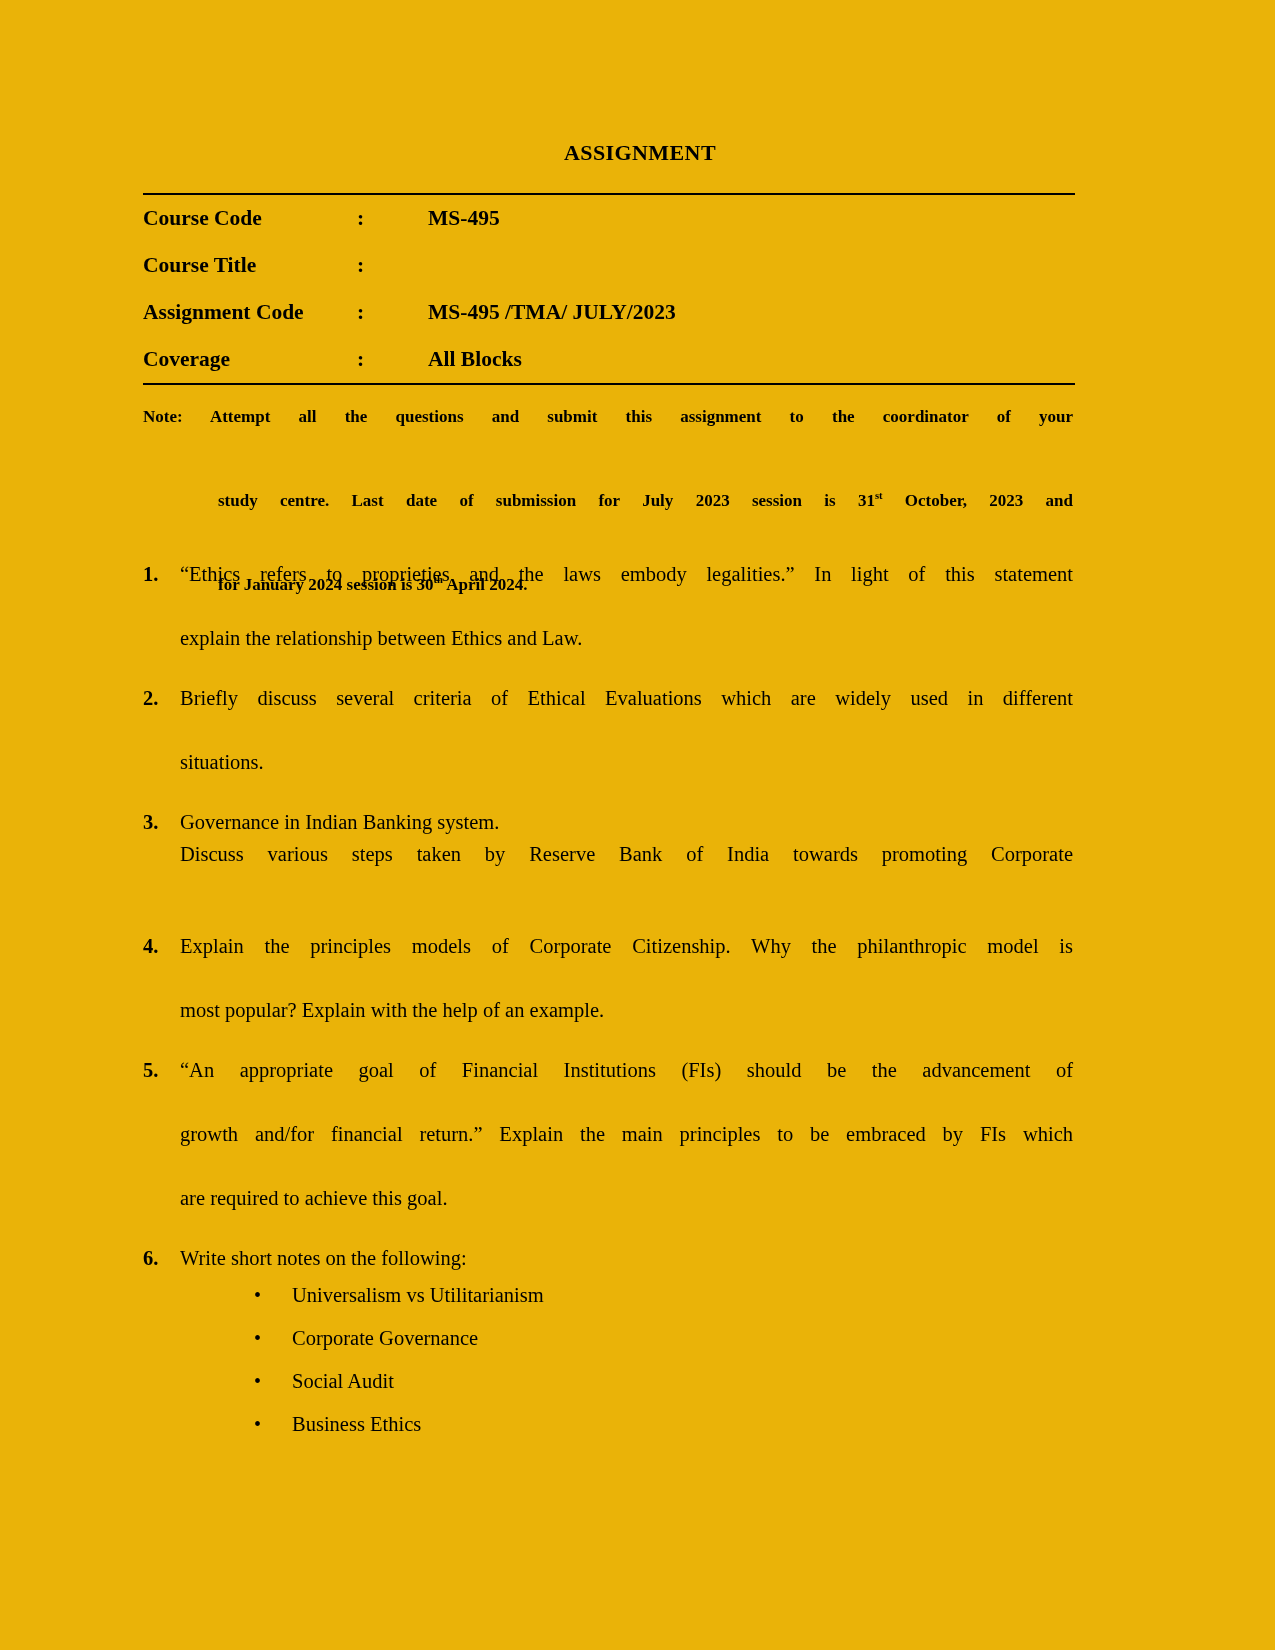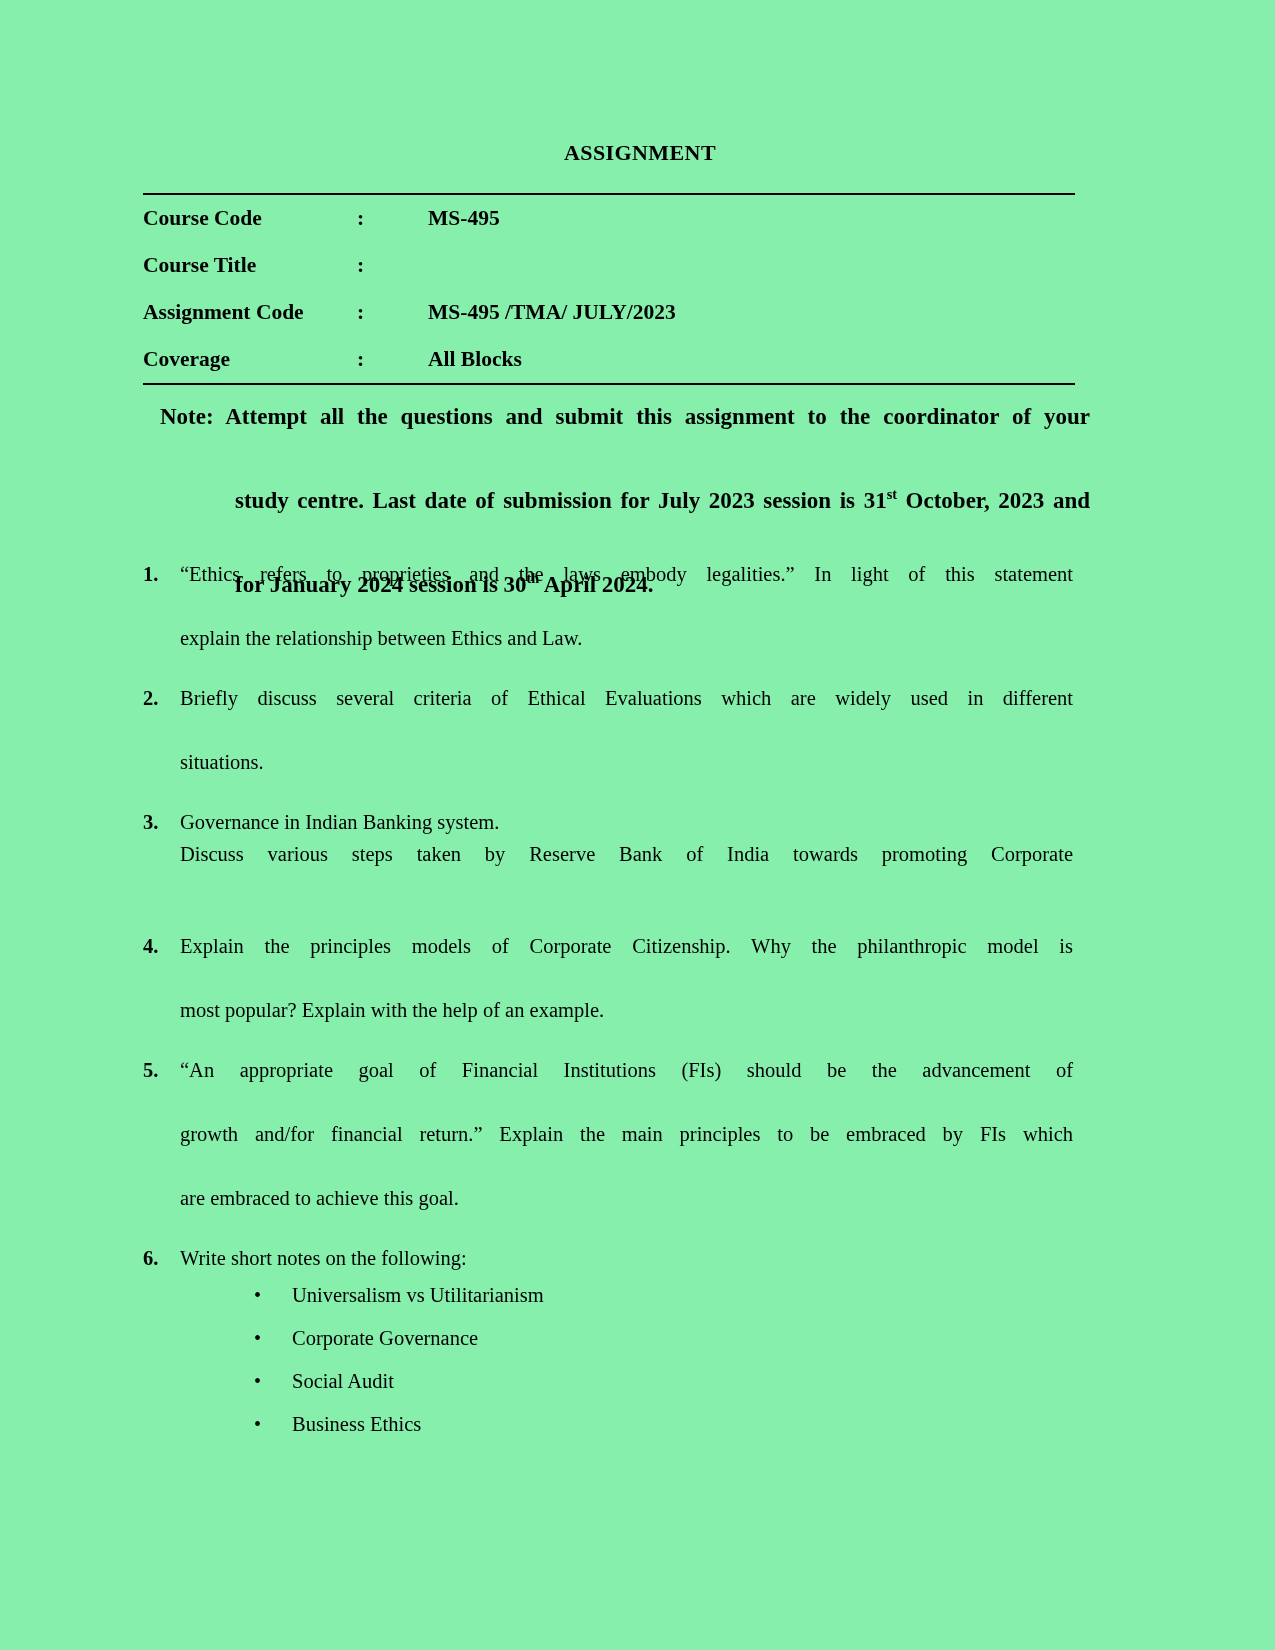--- a/index.html
+++ b/index.html
@@ -5,21 +5,21 @@
 <style>
   html, body {
     margin: 0;
     padding: 0;
     background: #ffffff;
   }
   .page {
     position: relative;
     width: 1275px;
     height: 1650px;
-    background: #86efac;
+    background: #eab308;
     font-family: "Liberation Serif", "DejaVu Serif", serif;
     color: #000000;
     overflow: hidden;
   }
 
   
   .doc-title {
     position: absolute;
     left: 143px;
     top: 140px;
@@ -67,26 +67,25 @@
     white-space: nowrap;
     font-family: Liberation Serif, serif;
   }
 
   
   .note {
     position: absolute;
     left: 143px;
     top: 396px;
     width: 930px;
-    font-size: 23px;
+    font-size: 17px;
     font-weight: bold;
     line-height: 42px;
     text-align: justify;
     text-justify: inter-word;
-    margin-left: 17px;
   }
   .note-line {
     display: block;
     text-align: justify;
   }
   .note-line::after {
     content: "";
     display: inline-block;
     width: 100%;
   }
@@ -230,21 +229,21 @@
         <span class="q-line">Explain the principles models of Corporate Citizenship. Why the philanthropic  model is</span>
         <span class="q-line last">most popular? Explain with the help of an example.</span>
       </span>
     </div>
 
     <div class="q-item">
       <span class="q-num">5.</span>
       <span class="q-text">
         <span class="q-line">“An appropriate goal of Financial Institutions (FIs) should be the advancement of</span>
         <span class="q-line">growth and/for financial return.” Explain the main principles to be embraced by FIs which</span>
-        <span class="q-line last">are embraced to achieve this goal.</span>
+        <span class="q-line last">are required to achieve this goal.</span>
       </span>
     </div>
 
     <div class="q-item">
       <span class="q-num">6.</span>
       <span class="q-text">
         <span class="q-line last">Write short notes on the following:</span>
       </span>
       <ul class="bullet-list">
         <li class="bullet-item">

